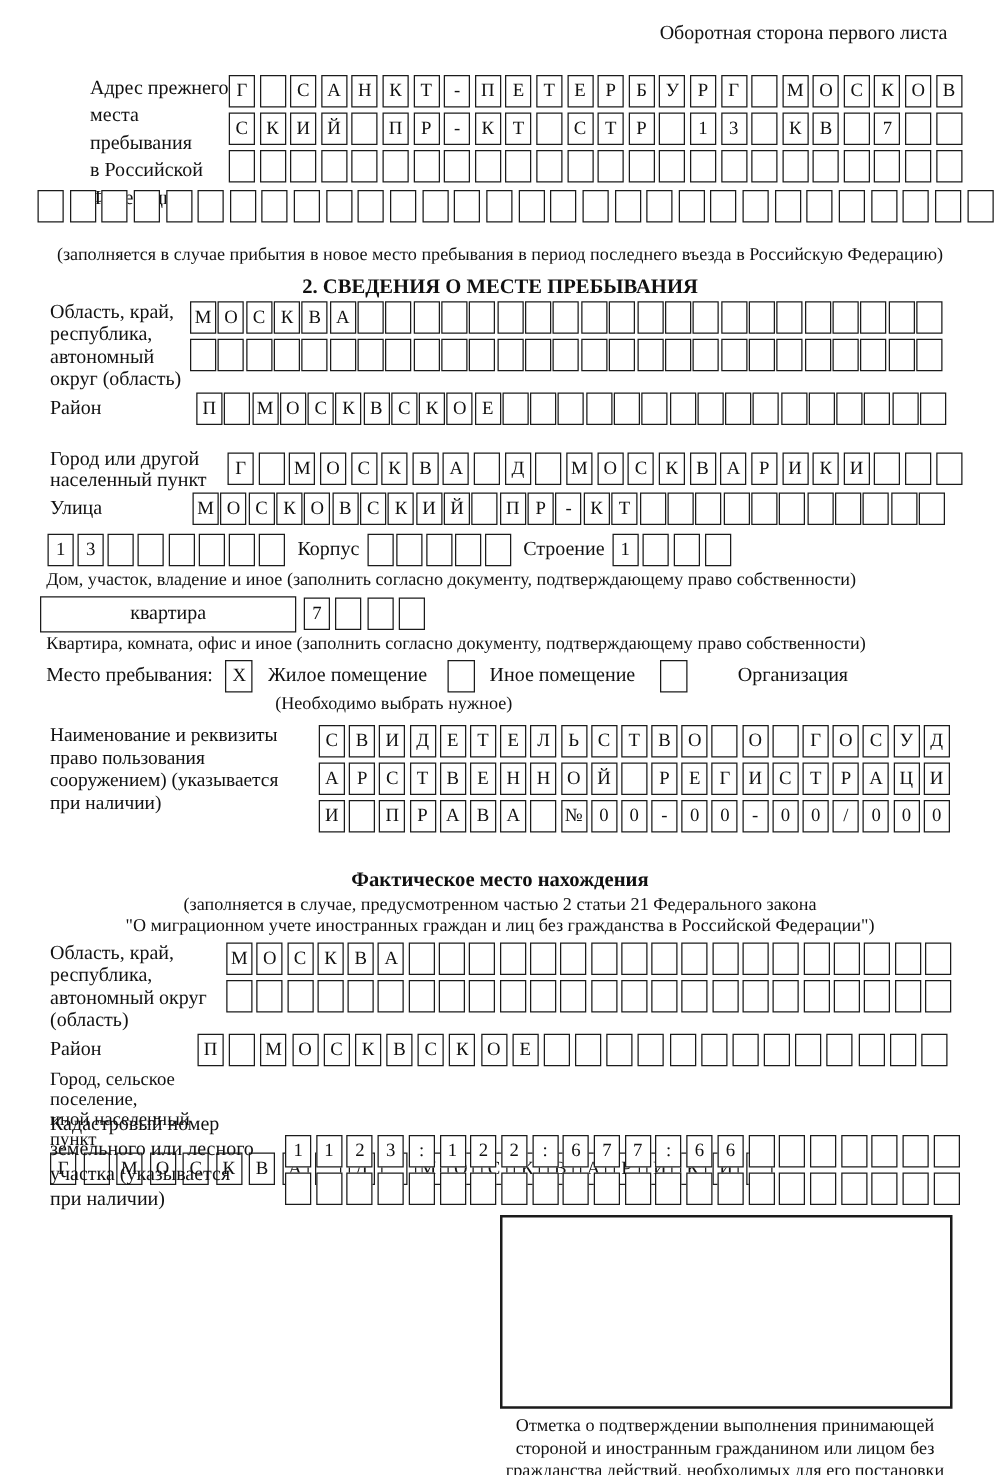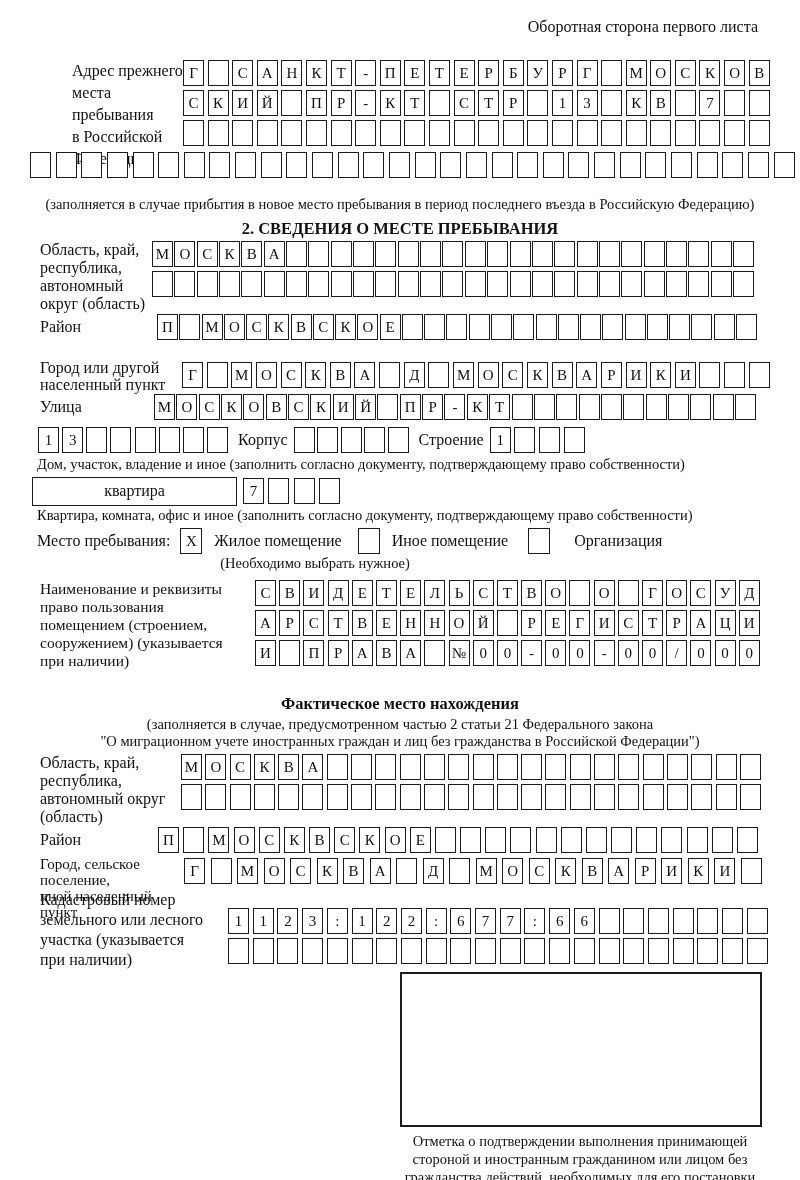--- a/index.html
+++ b/index.html
@@ -40,21 +40,21 @@
   .cb{display:inline-flex;align-items:center;justify-content:center;width:22px;height:26px;
       border:1.6px solid #1b1b1b;box-sizing:border-box;font-size:15px;}
   .necessity{margin-top:1px;margin-left:150px;width:330px;text-align:center;}
   .docblock{margin-top:8px;height:110px;}
   .docblock .lbl{width:215px;line-height:18px;font-size:15.5px;}
   .act-note{ text-align:center;}
   .oblast2{margin-top:4px;height:72px;}
   .oblast2 .lbl{width:141px;line-height:18px;}
   .raion2{height:28px;align-items:center;}
   .raion2 .lbl{width:118px;}
-  .gorod2{margin-top:2px;height:32px;}
+  .gorod2{margin-top:2px;height:32px;flex-direction:column;}
   .gorod2 .lbl{width:144px;line-height:16px;font-size:15px;}
   .gorod2 .cells{margin-top:2px;}
   .kadastr{margin-top:2px;height:80px;}
   .kadastr .lbl{width:188px;line-height:20px;}
   .kadastr .cellcol{margin-top:18px;}
   .markbox{margin:2px 0 0 400px;width:362px;height:155px;border:2px solid #1b1b1b;box-sizing:border-box;}
   .markcaption{margin:5px 0 0 355px;width:450px;text-align:center;font-size:14.5px;line-height:18px;}
 </style>
 </head>
 <body>
@@ -401,29 +401,28 @@
       <span>X</span>
     </span>
   <span style="margin-left:12px">Жилое помещение</span>
   <span class="cb" style="margin-left:16px">
       <span></span>
     </span>
   <span style="margin-left:12px">Иное помещение</span>
   <span class="cb" style="margin-left:20px">
       <span></span>
     </span>
-  <span style="margin-left:24px">Организация</span>
+  <span style="margin-left:40px">Организация</span>
 </div>
 <div class="note necessity">(Необходимо выбрать нужное)</div>
 
 <div class="block docblock">
   <div class="lbl">
     <div>Наименование и реквизиты</div>
     <div>право пользования</div>
-    <div>помещением (строением,</div>
     <div>сооружением) (указывается</div>
     <div>при наличии)</div>
   </div>
   <div class="cellcol">
     <div class="cells" style="width:505px">
         <span class="cell">С</span>
         <span class="cell">В</span>
         <span class="cell">И</span>
         <span class="cell">Д</span>
         <span class="cell">Е</span>

